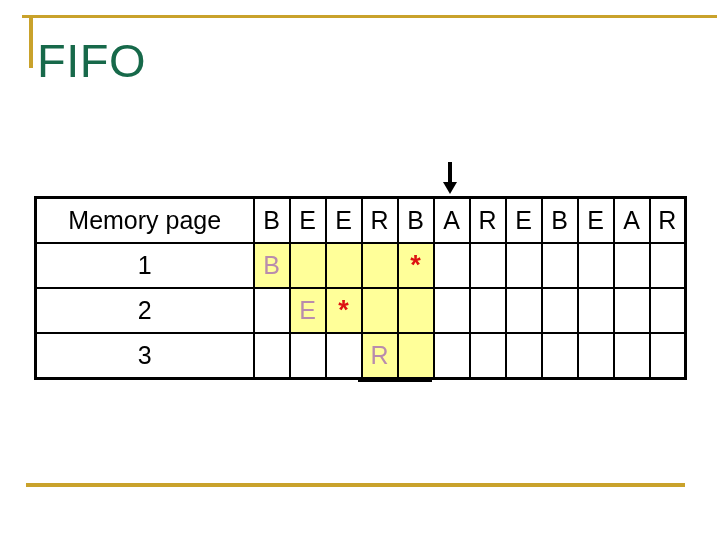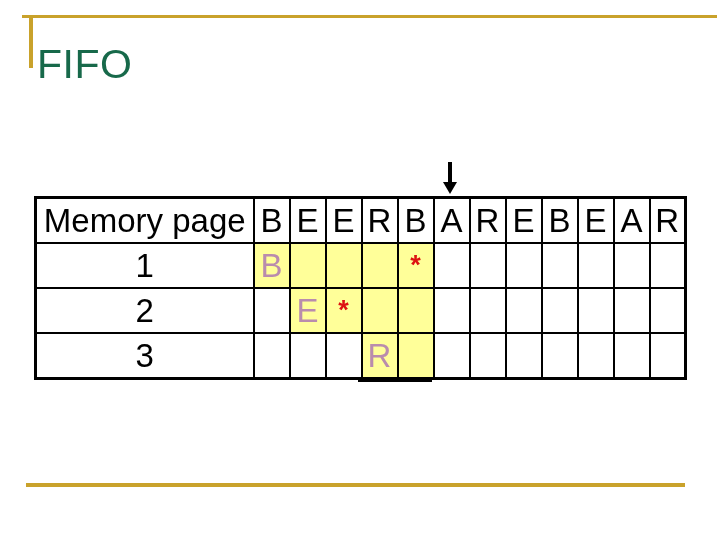--- a/index.html
+++ b/index.html
@@ -6,31 +6,31 @@
   body{
     width:720px;height:540px;position:relative;background:#ffffff;
     font-family:"Liberation Sans", sans-serif;overflow:hidden;
   }
   .gold{background:var(--gold,#c9a22b);position:absolute;}
   #top-line{left:22px;top:15px;width:695px;height:3px;}
   #title-accent{left:29px;top:15px;width:4px;height:53px;}
   #bottom-line{left:26px;top:483px;width:659px;height:4px;}
   #slide-title{
     position:absolute;left:37px;top:33px;
-    font-size:41px;letter-spacing:.5px;color:var(--green,#17694a);margin-top:8px;
+    font-size:47px;letter-spacing:.5px;color:var(--green,#17694a);
   }
   #pointer-arrow{position:absolute;top:162px;width:16px;height:33px;}
   #overlay-border-bump{position:absolute;left:358px;top:368px;width:74px;height:14px;background:var(--black,#000);}
   #fifo-table{
     position:absolute;left:34px;top:196px;width:650px;height:175px;
     border-collapse:collapse;table-layout:fixed;
   }
   #fifo-table td,#fifo-table th{
     border:2px solid var(--black,#000);padding:0;text-align:center;vertical-align:middle;
-    font-weight:400;font-size:33px;color:#000;background:#fff;height:43px;overflow:hidden;
+    font-weight:400;font-size:25px;color:#000;background:#fff;height:43px;overflow:hidden;
   }
   #fifo-table{border:3px solid var(--black,#000);}
   #fifo-table .hl{background:var(--yellow,#ffff99);}
   #fifo-table .pg{color:var(--pink,#b98cad);}
   #fifo-table .star{color:var(--red,#dd1111);font-weight:bold;font-size:27px;line-height:1;}
 </style>
 </head>
 <body style="--gold: #c9a22b; --green: #17694a; --yellow: #ffff99; --pink: #b98cad; --red: #dd1111; --black: #000000;">
 
 <div id="top-line" class="gold"></div>

